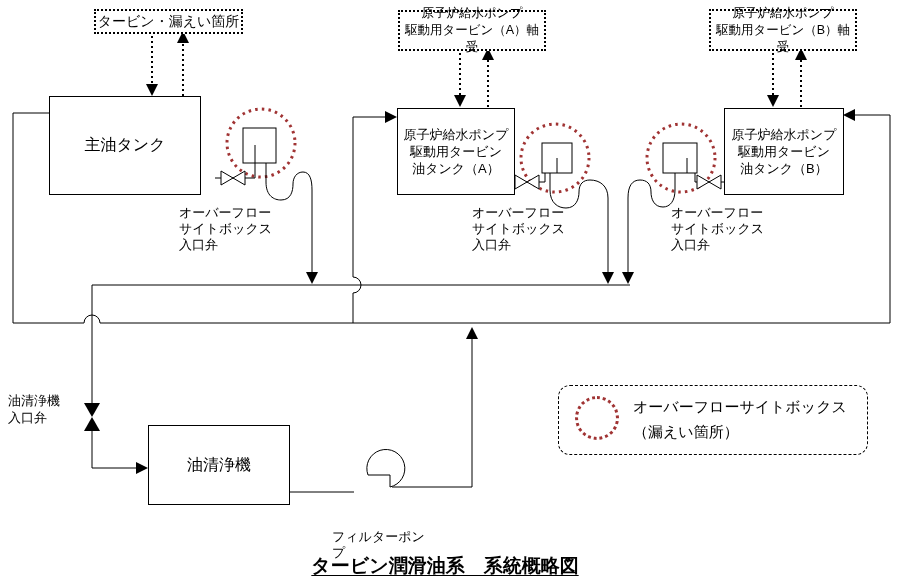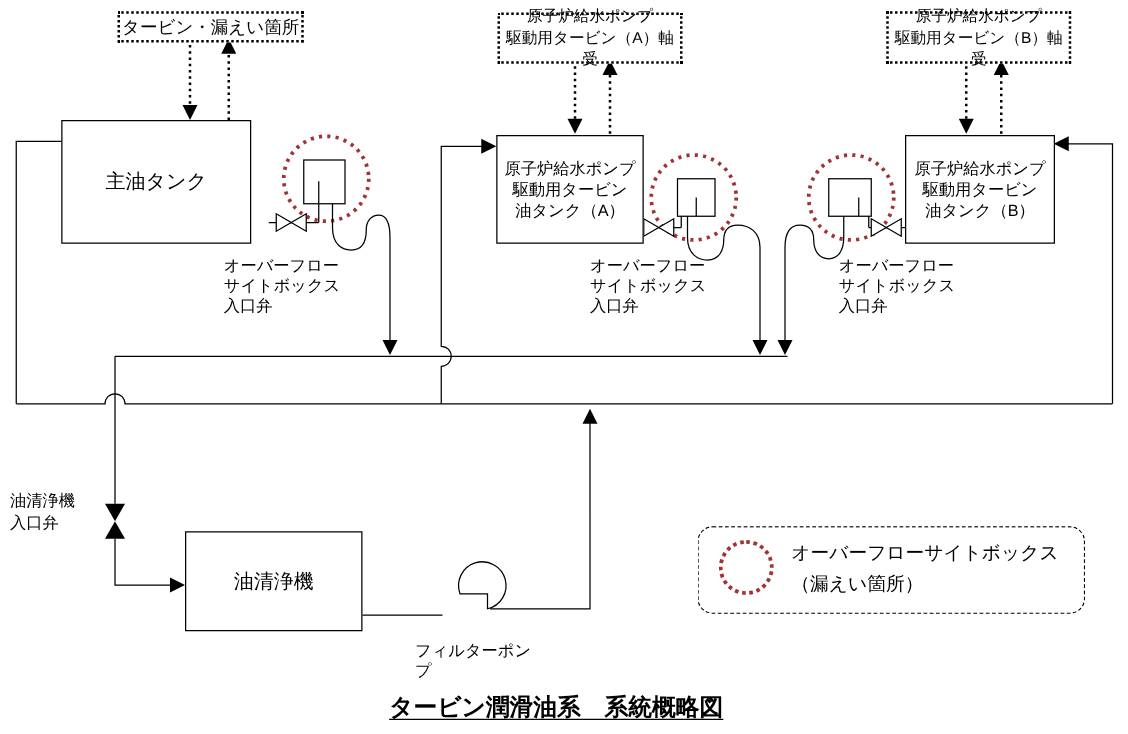--- a/index.html
+++ b/index.html
@@ -21,21 +21,21 @@
   .lbl{
     position:absolute;text-align:left;white-space:pre-line;
     font-size:13px;line-height:16px;
   }
   .tank-sm{font-size:13px;line-height:17px;}
   .tank-lg{font-size:16px;}
   .bb-1{font-size:14px;}
   .bb-2{font-size:12.5px;line-height:17px;}
   .legend{
     position:absolute;left:558px;top:385px;width:310px;height:70px;
-    border:1px dashed #000;border-radius:12px;background:#fff;box-sizing:border-box;margin-top:36px;
+    border:1px dashed #000;border-radius:12px;background:#fff;box-sizing:border-box;
   }
   .legend-circle{
     position:absolute;left:16px;top:10px;width:38px;height:38px;
     border:3px dotted #a03333;border-radius:50%;
   }
   .legend-text{
     position:absolute;left:74px;top:8px;font-size:15px;line-height:25px;white-space:pre-line;
   }
   .title{
     position:absolute;left:295px;top:553px;width:300px;text-align:center;
@@ -173,21 +173,21 @@
 サイトボックス
 入口弁</div>
   <div class="lbl" style="left:472px;top:205px;width:100px;">オーバーフロー
 サイトボックス
 入口弁</div>
   <div class="lbl" style="left:671px;top:205px;width:100px;">オーバーフロー
 サイトボックス
 入口弁</div>
   <div class="lbl" style="left:8px;top:392px;width:80px;line-height:17px;">油清浄機
 入口弁</div>
-  <div class="lbl" style="left:332px;top:513px;width:100px;">フィルターポンプ</div>
+  <div class="lbl" style="left:332px;top:529px;width:100px;">フィルターポンプ</div>
 
   <div class="legend">
     <span class="legend-circle"></span>
     <div class="legend-text">オーバーフローサイトボックス
 （漏えい箇所）</div>
   </div>
 
   <div class="title">タービン潤滑油系　系統概略図</div>
 
 </div>

